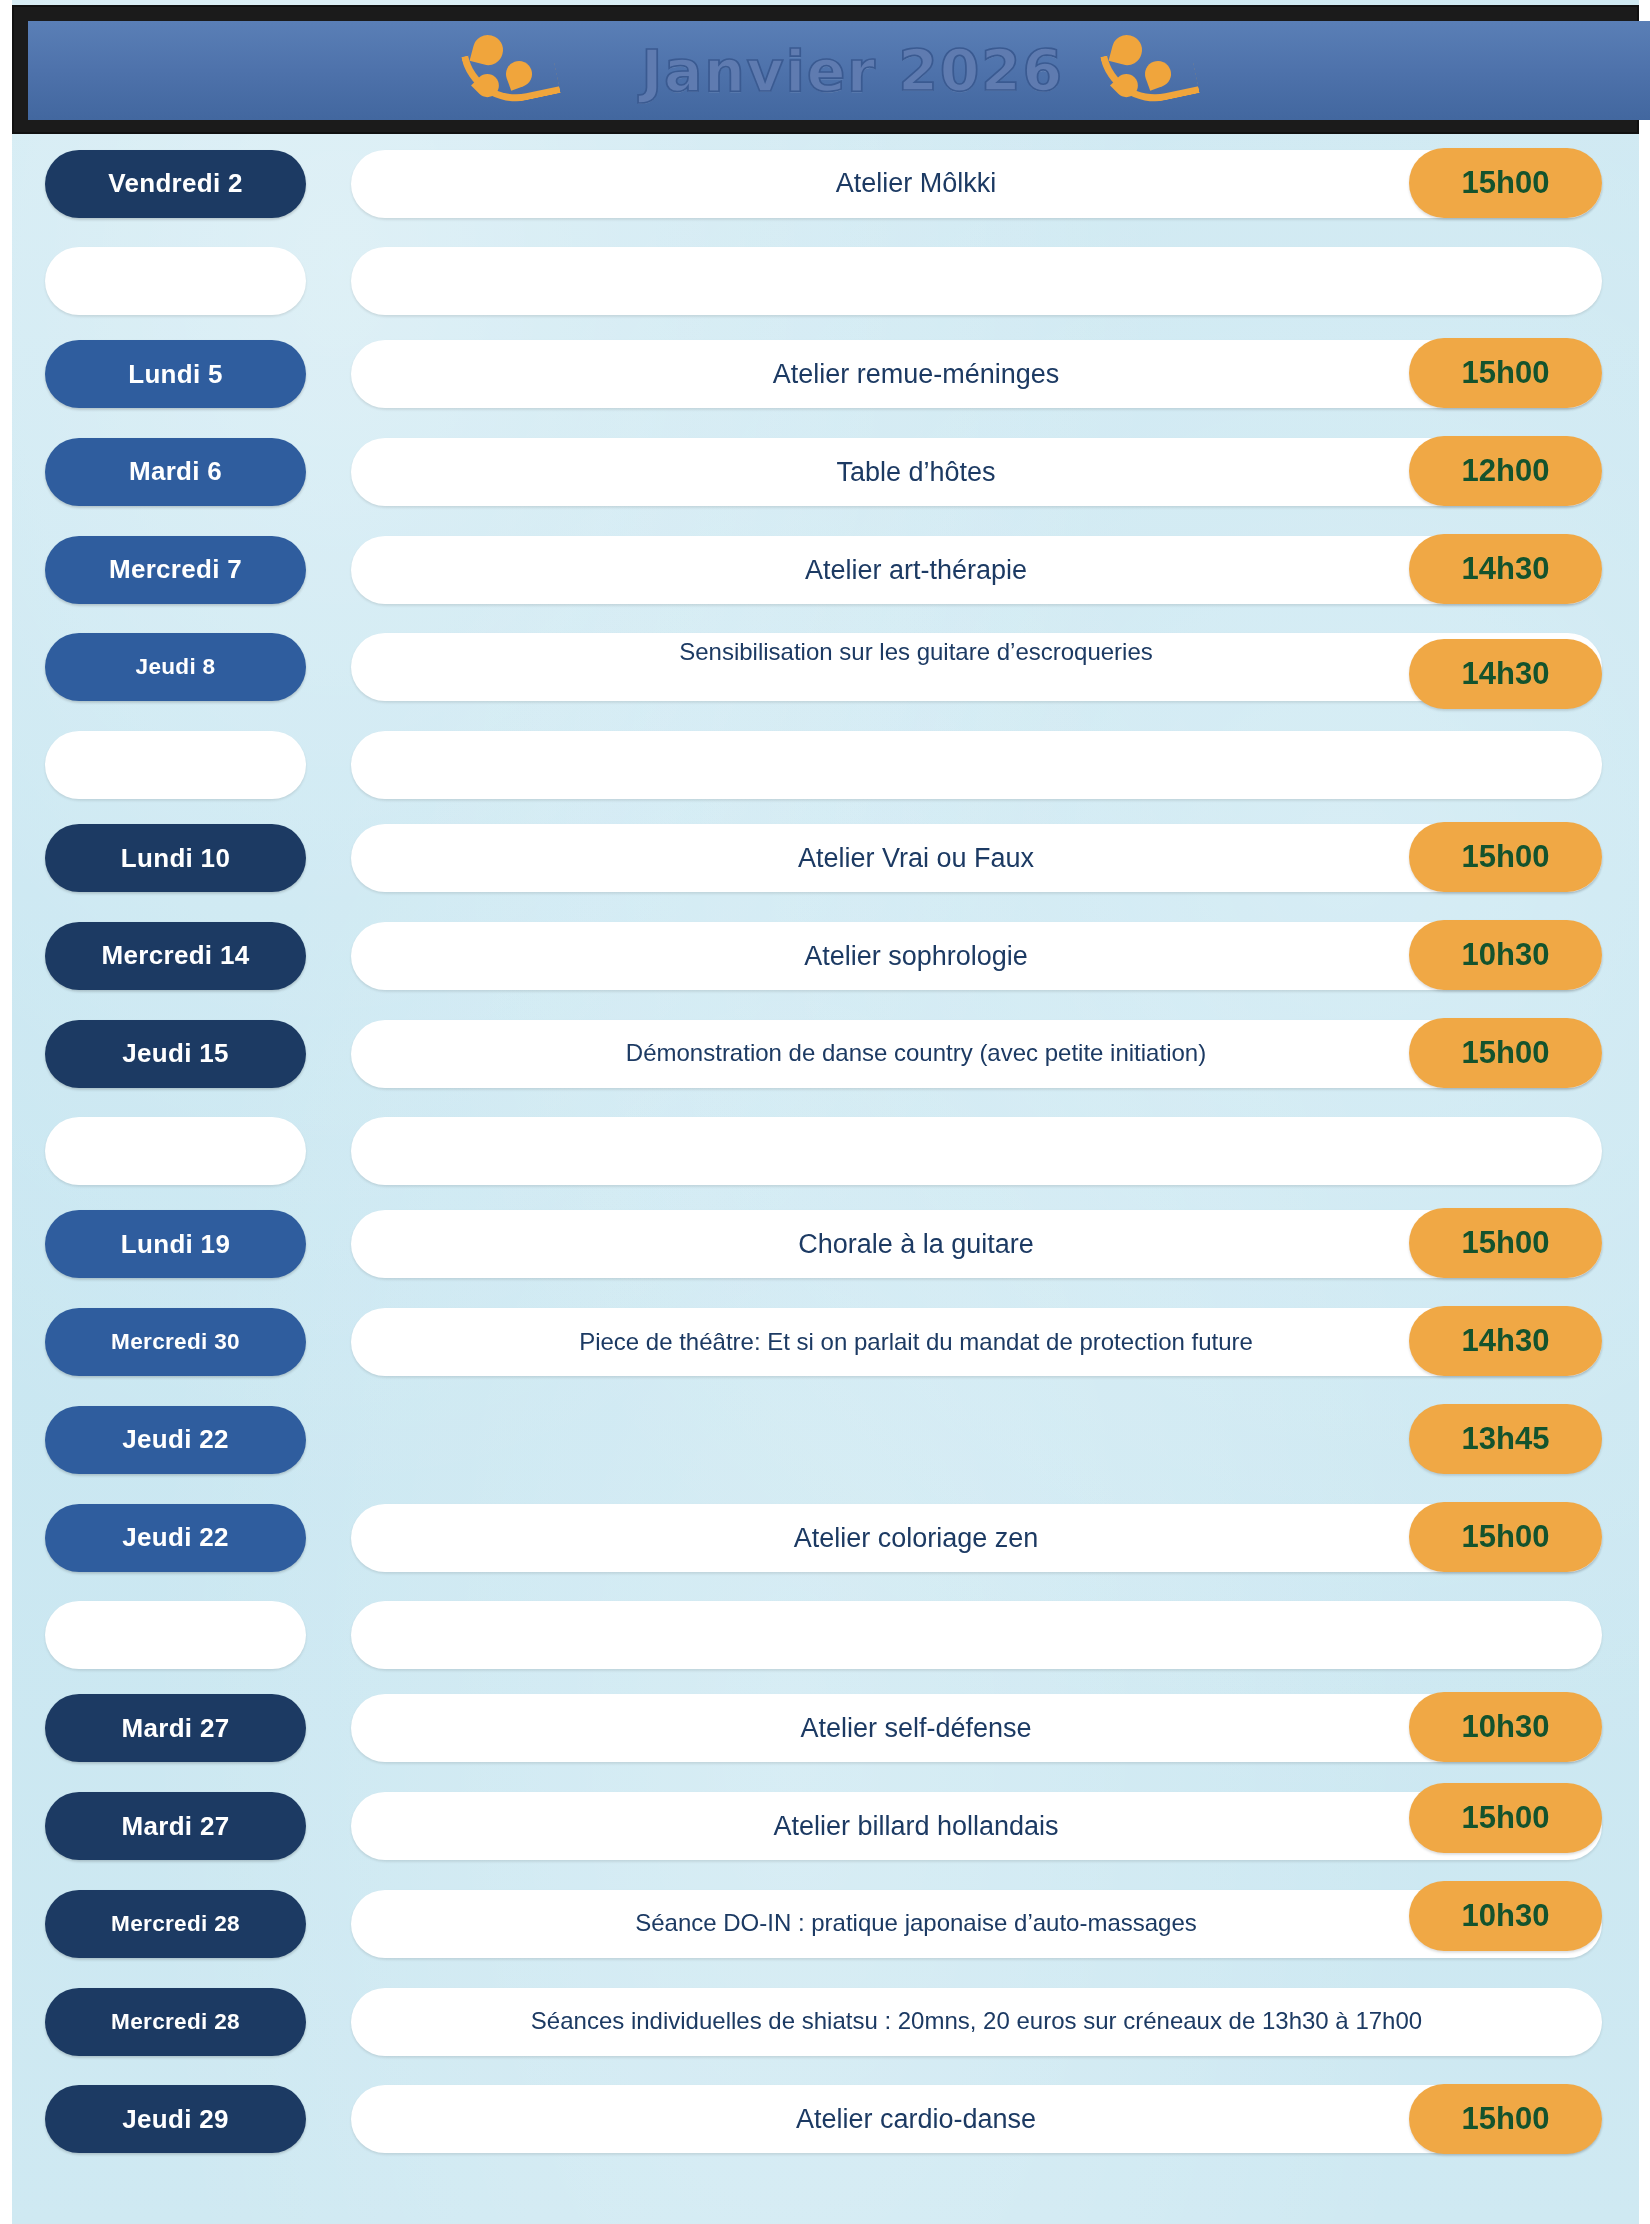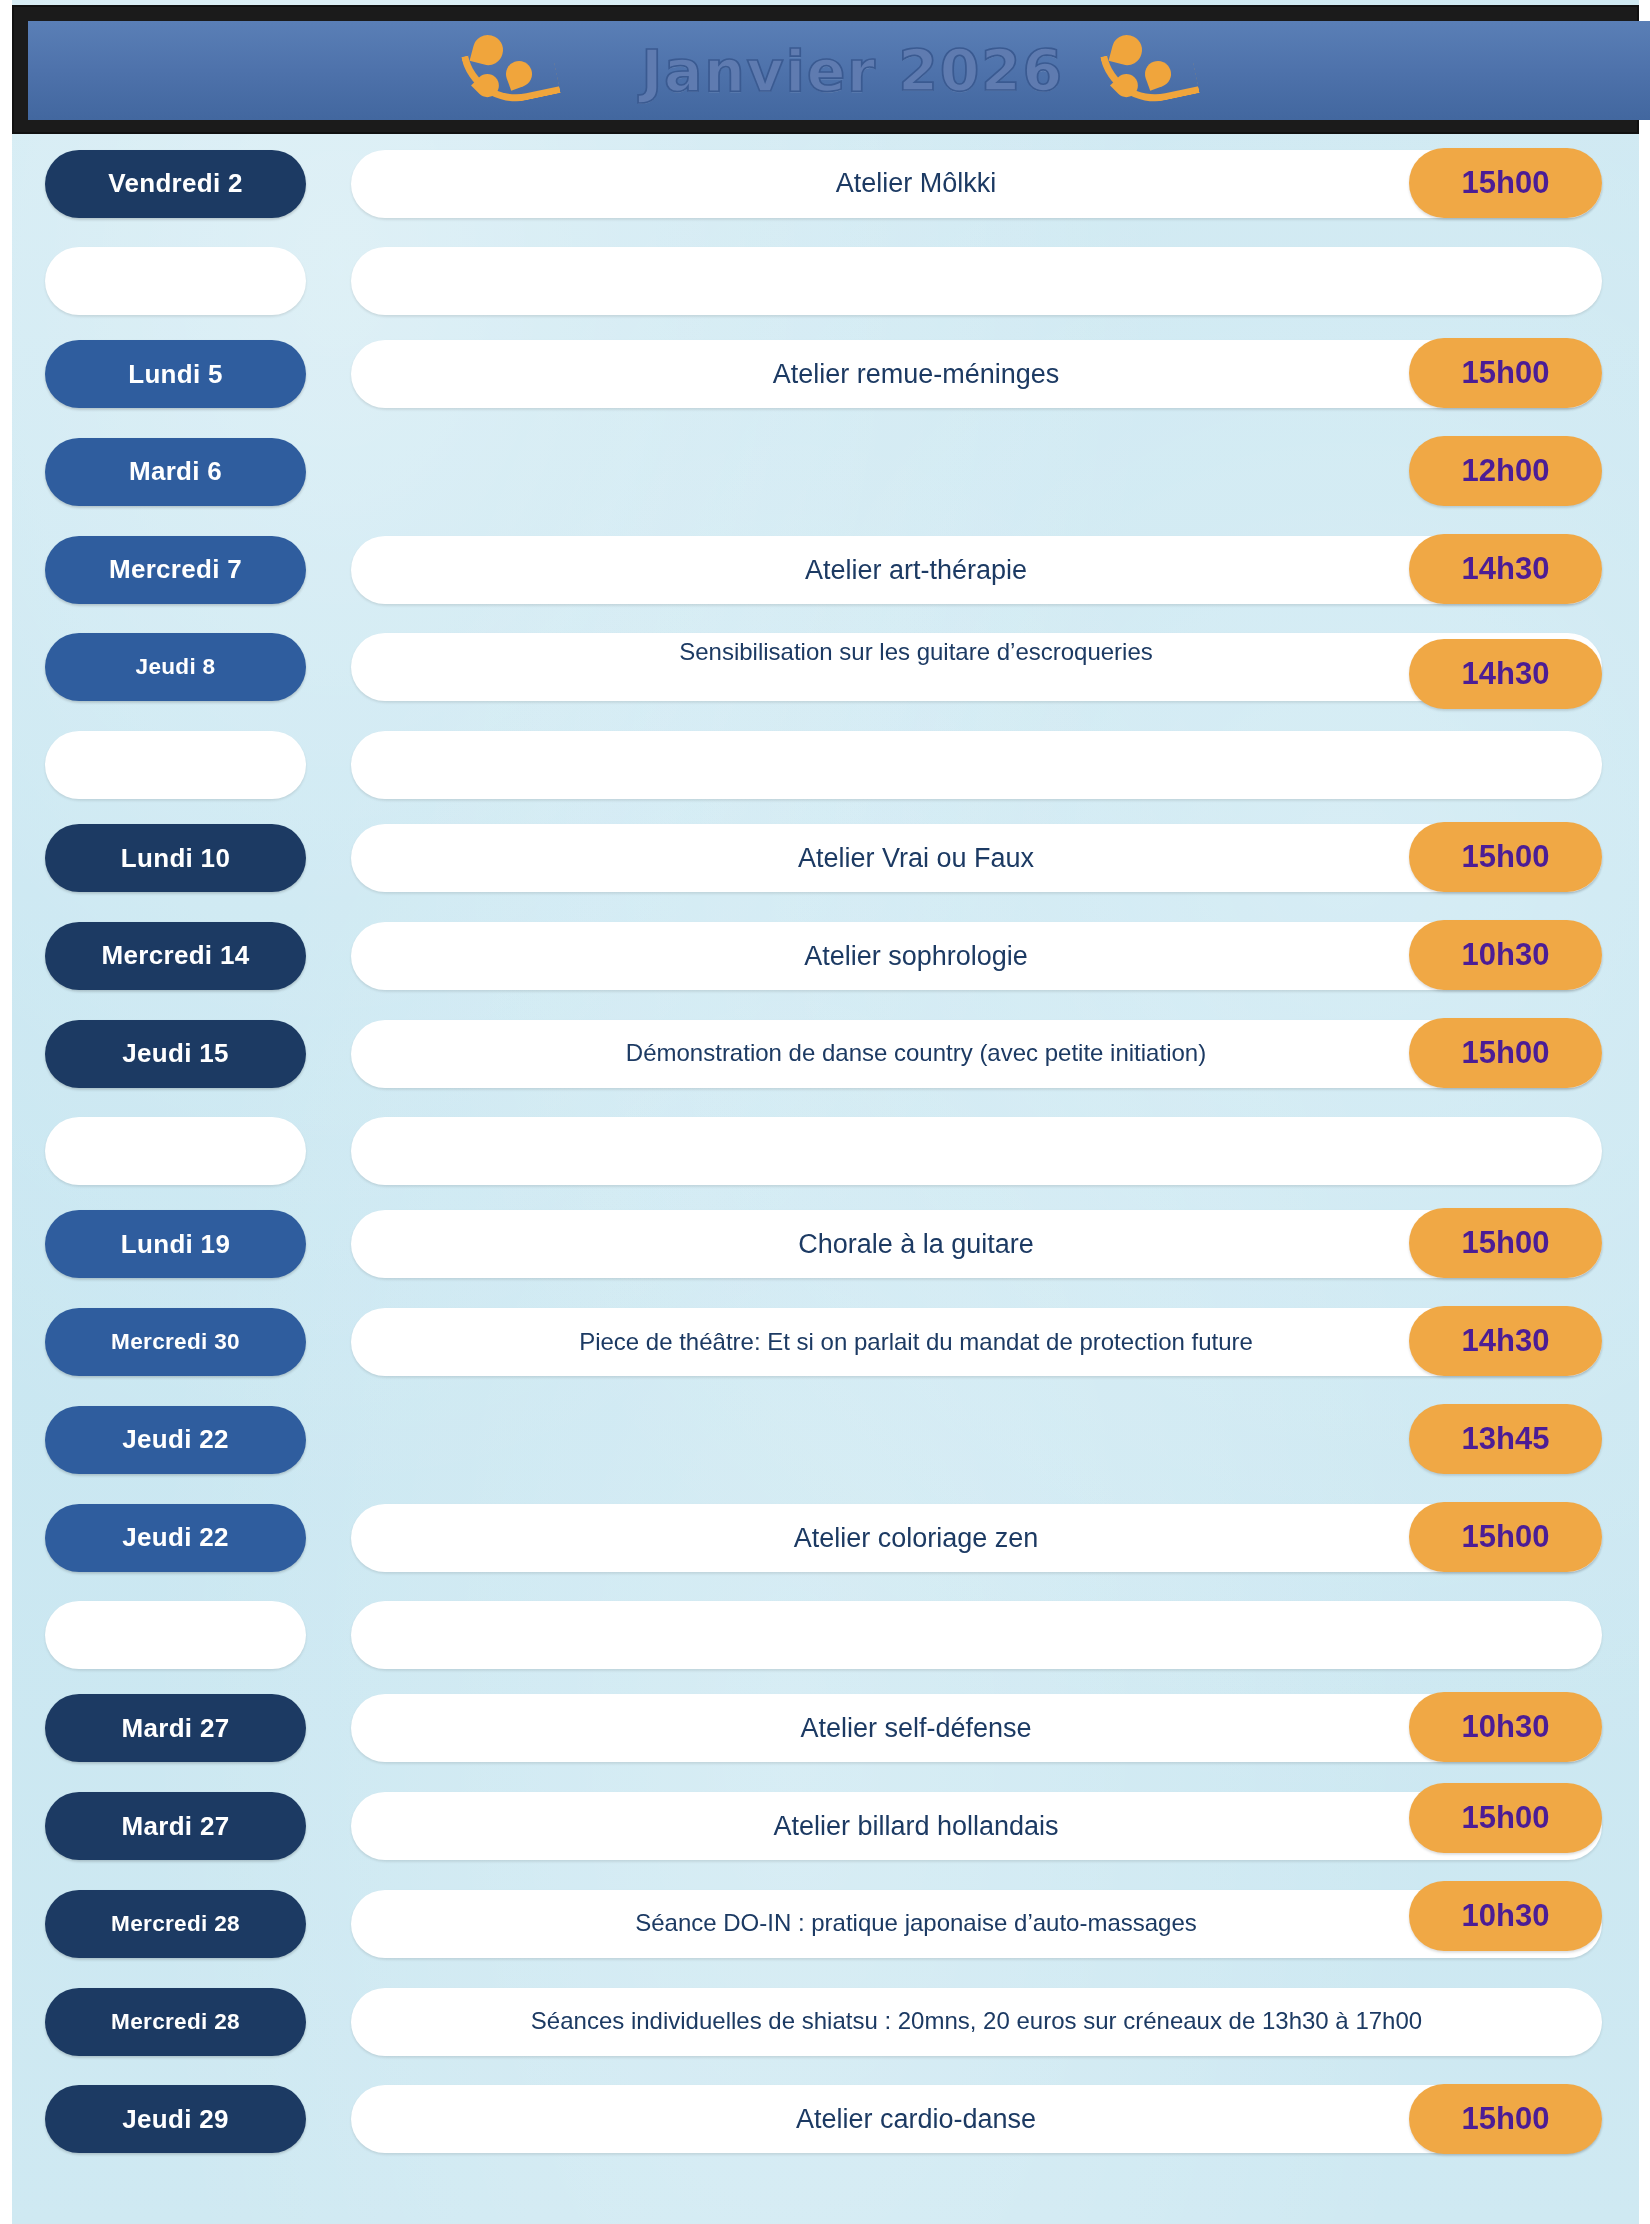--- a/index.html
+++ b/index.html
@@ -171,21 +171,21 @@
     position: absolute;
     left: 1397px;
     top: 1.7px;
     width: 193px;
     height: 70px;
     border-radius: 35px;
     background: #f0a845;
     display: flex;
     align-items: center;
     justify-content: center;
-    color: #4c1d95;
+    color: #14532d;
     font-weight: bold;
     font-size: 31px;
     box-shadow: 0 1.7px 2.6px rgba(0,0,0,0.14);
   }
   .time-pill.nudge-down { top: 8.7px; }
   .time-pill.nudge-up   { top: -5.2px; }
 </style>
 </head>
 <body>
 
@@ -226,20 +226,21 @@
     </div>
 
     <div class="row">
       <div class="day-pill mid">Lundi 5</div>
       <div class="event-pill">Atelier remue-méninges</div>
       <div class="time-pill">15h00</div>
     </div>
 
     <div class="row">
       <div class="day-pill mid">Mardi 6</div>
+      <div class="event-pill">Table d’hôtes</div>
       <div class="time-pill">12h00</div>
     </div>
 
     <div class="row">
       <div class="day-pill mid">Mercredi 7</div>
       <div class="event-pill">Atelier art-thérapie</div>
       <div class="time-pill">14h30</div>
     </div>
 
     <div class="row">

